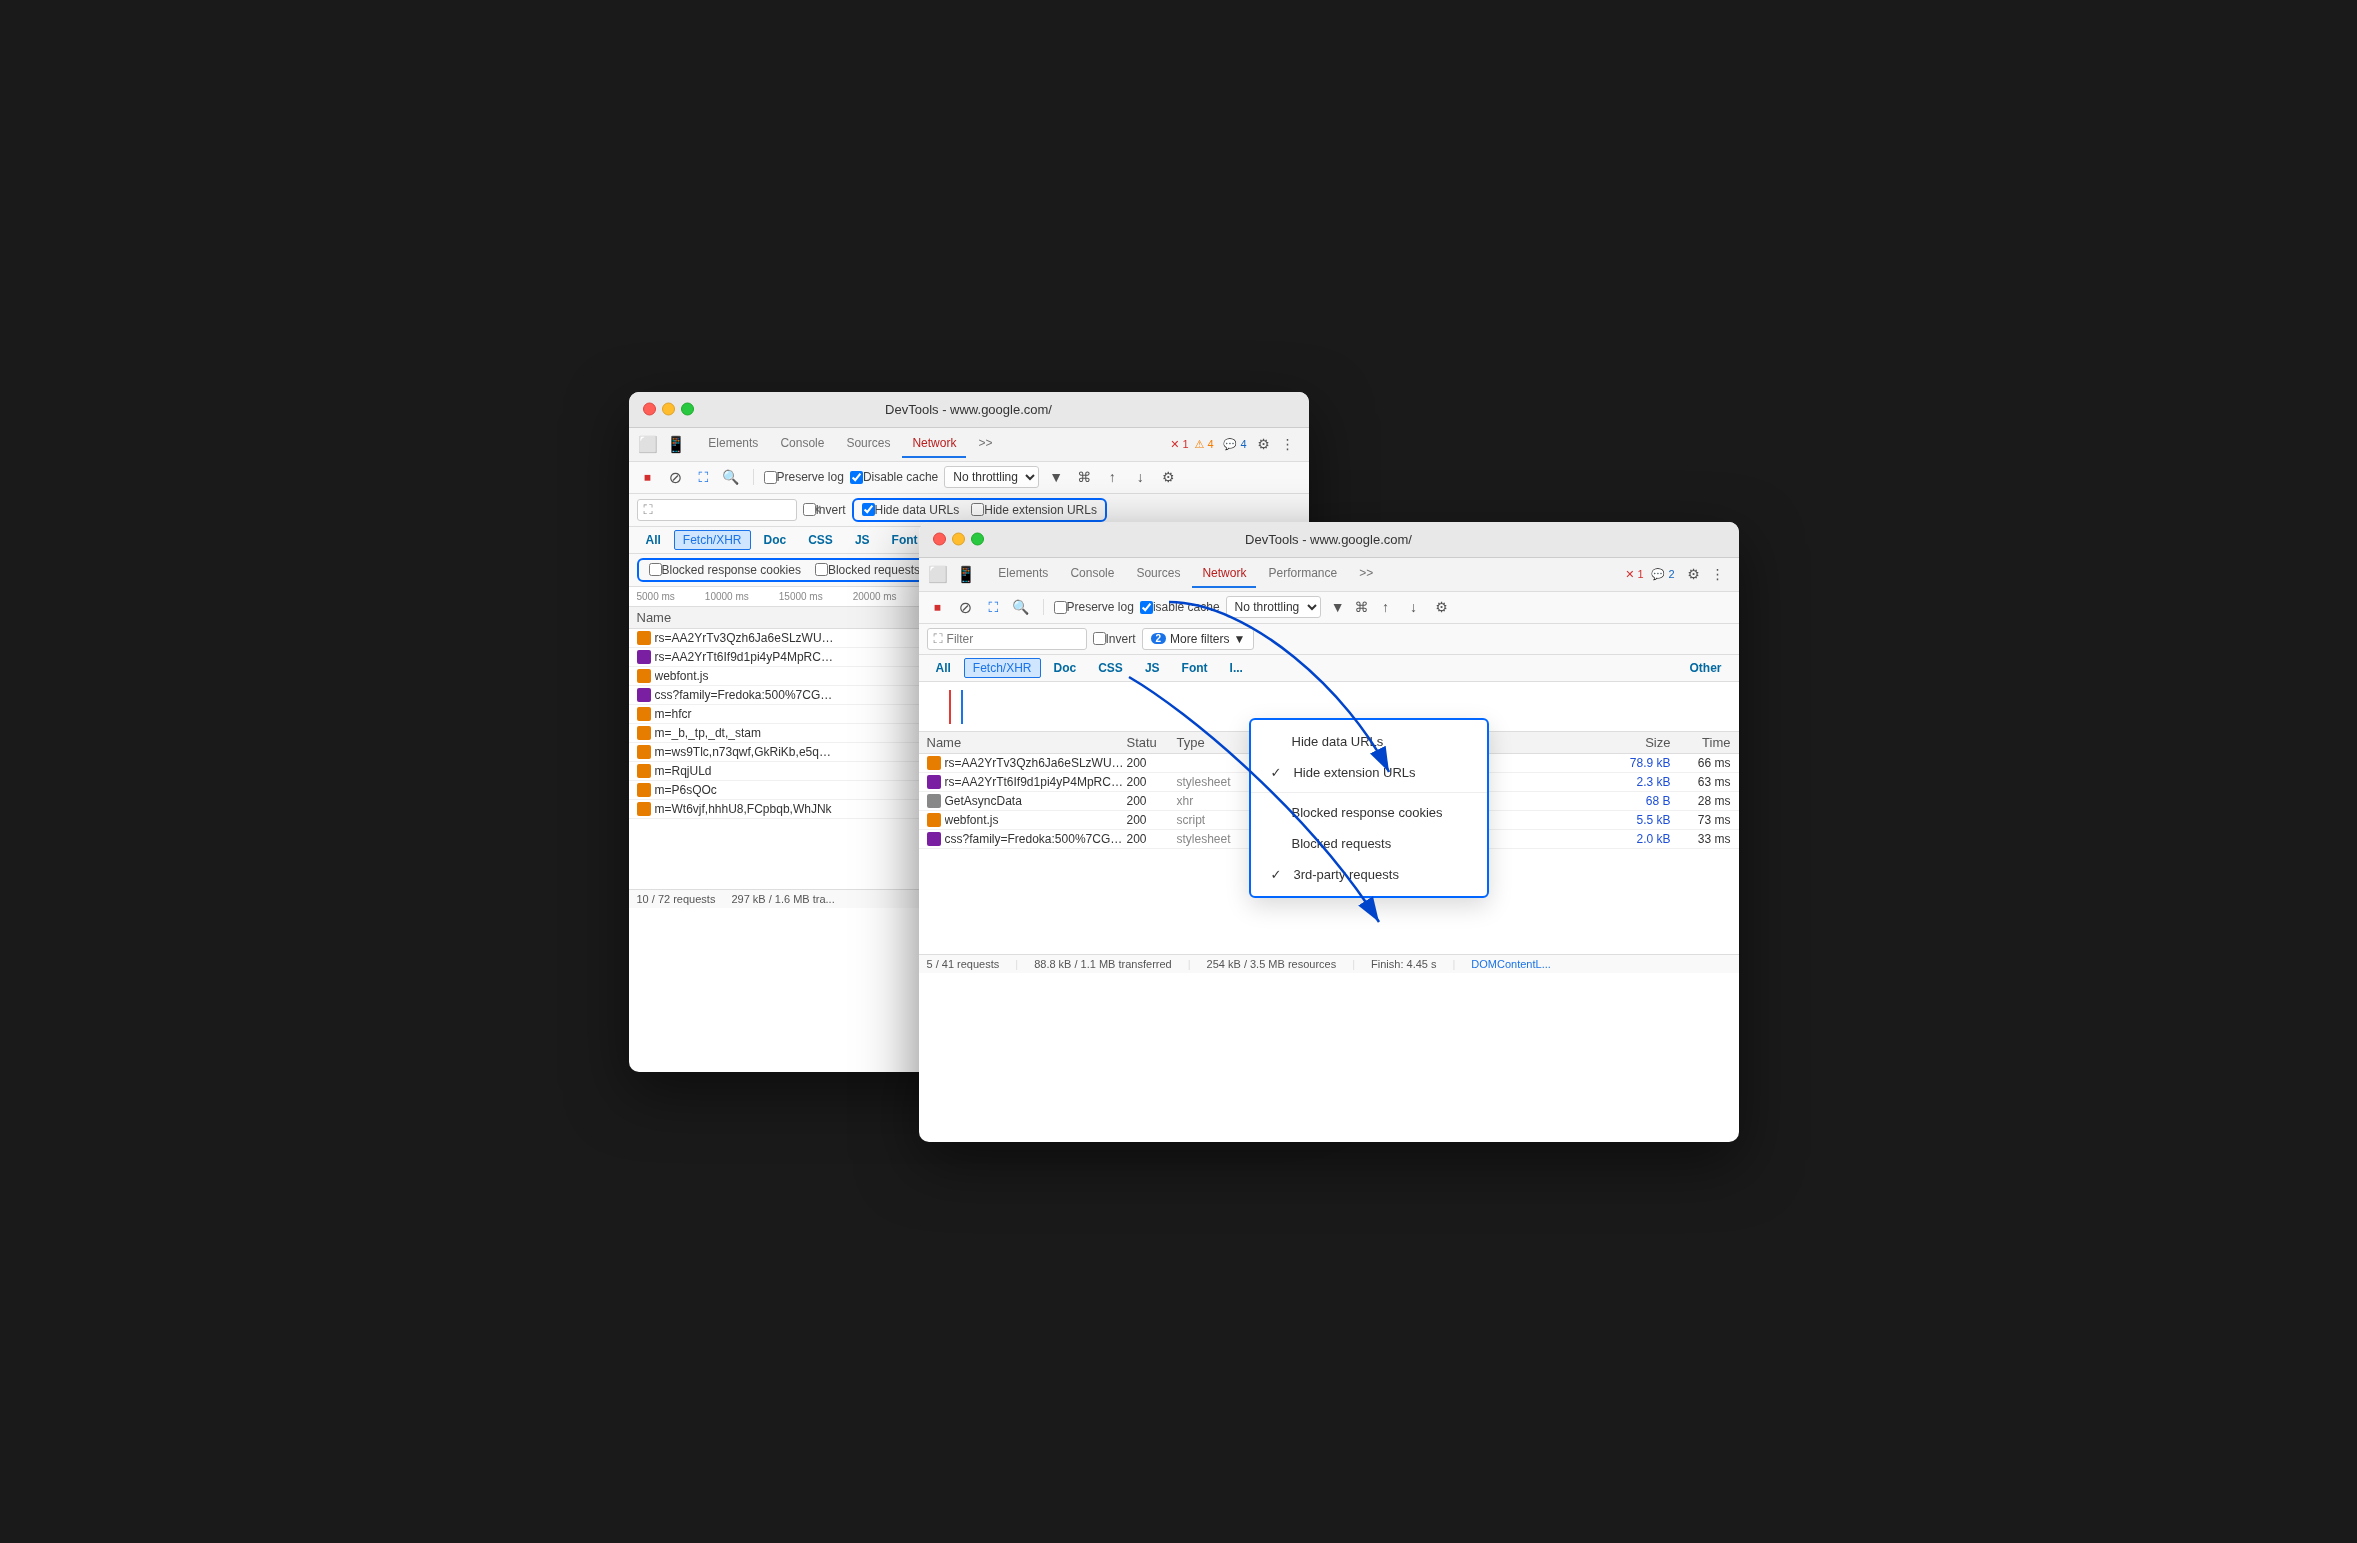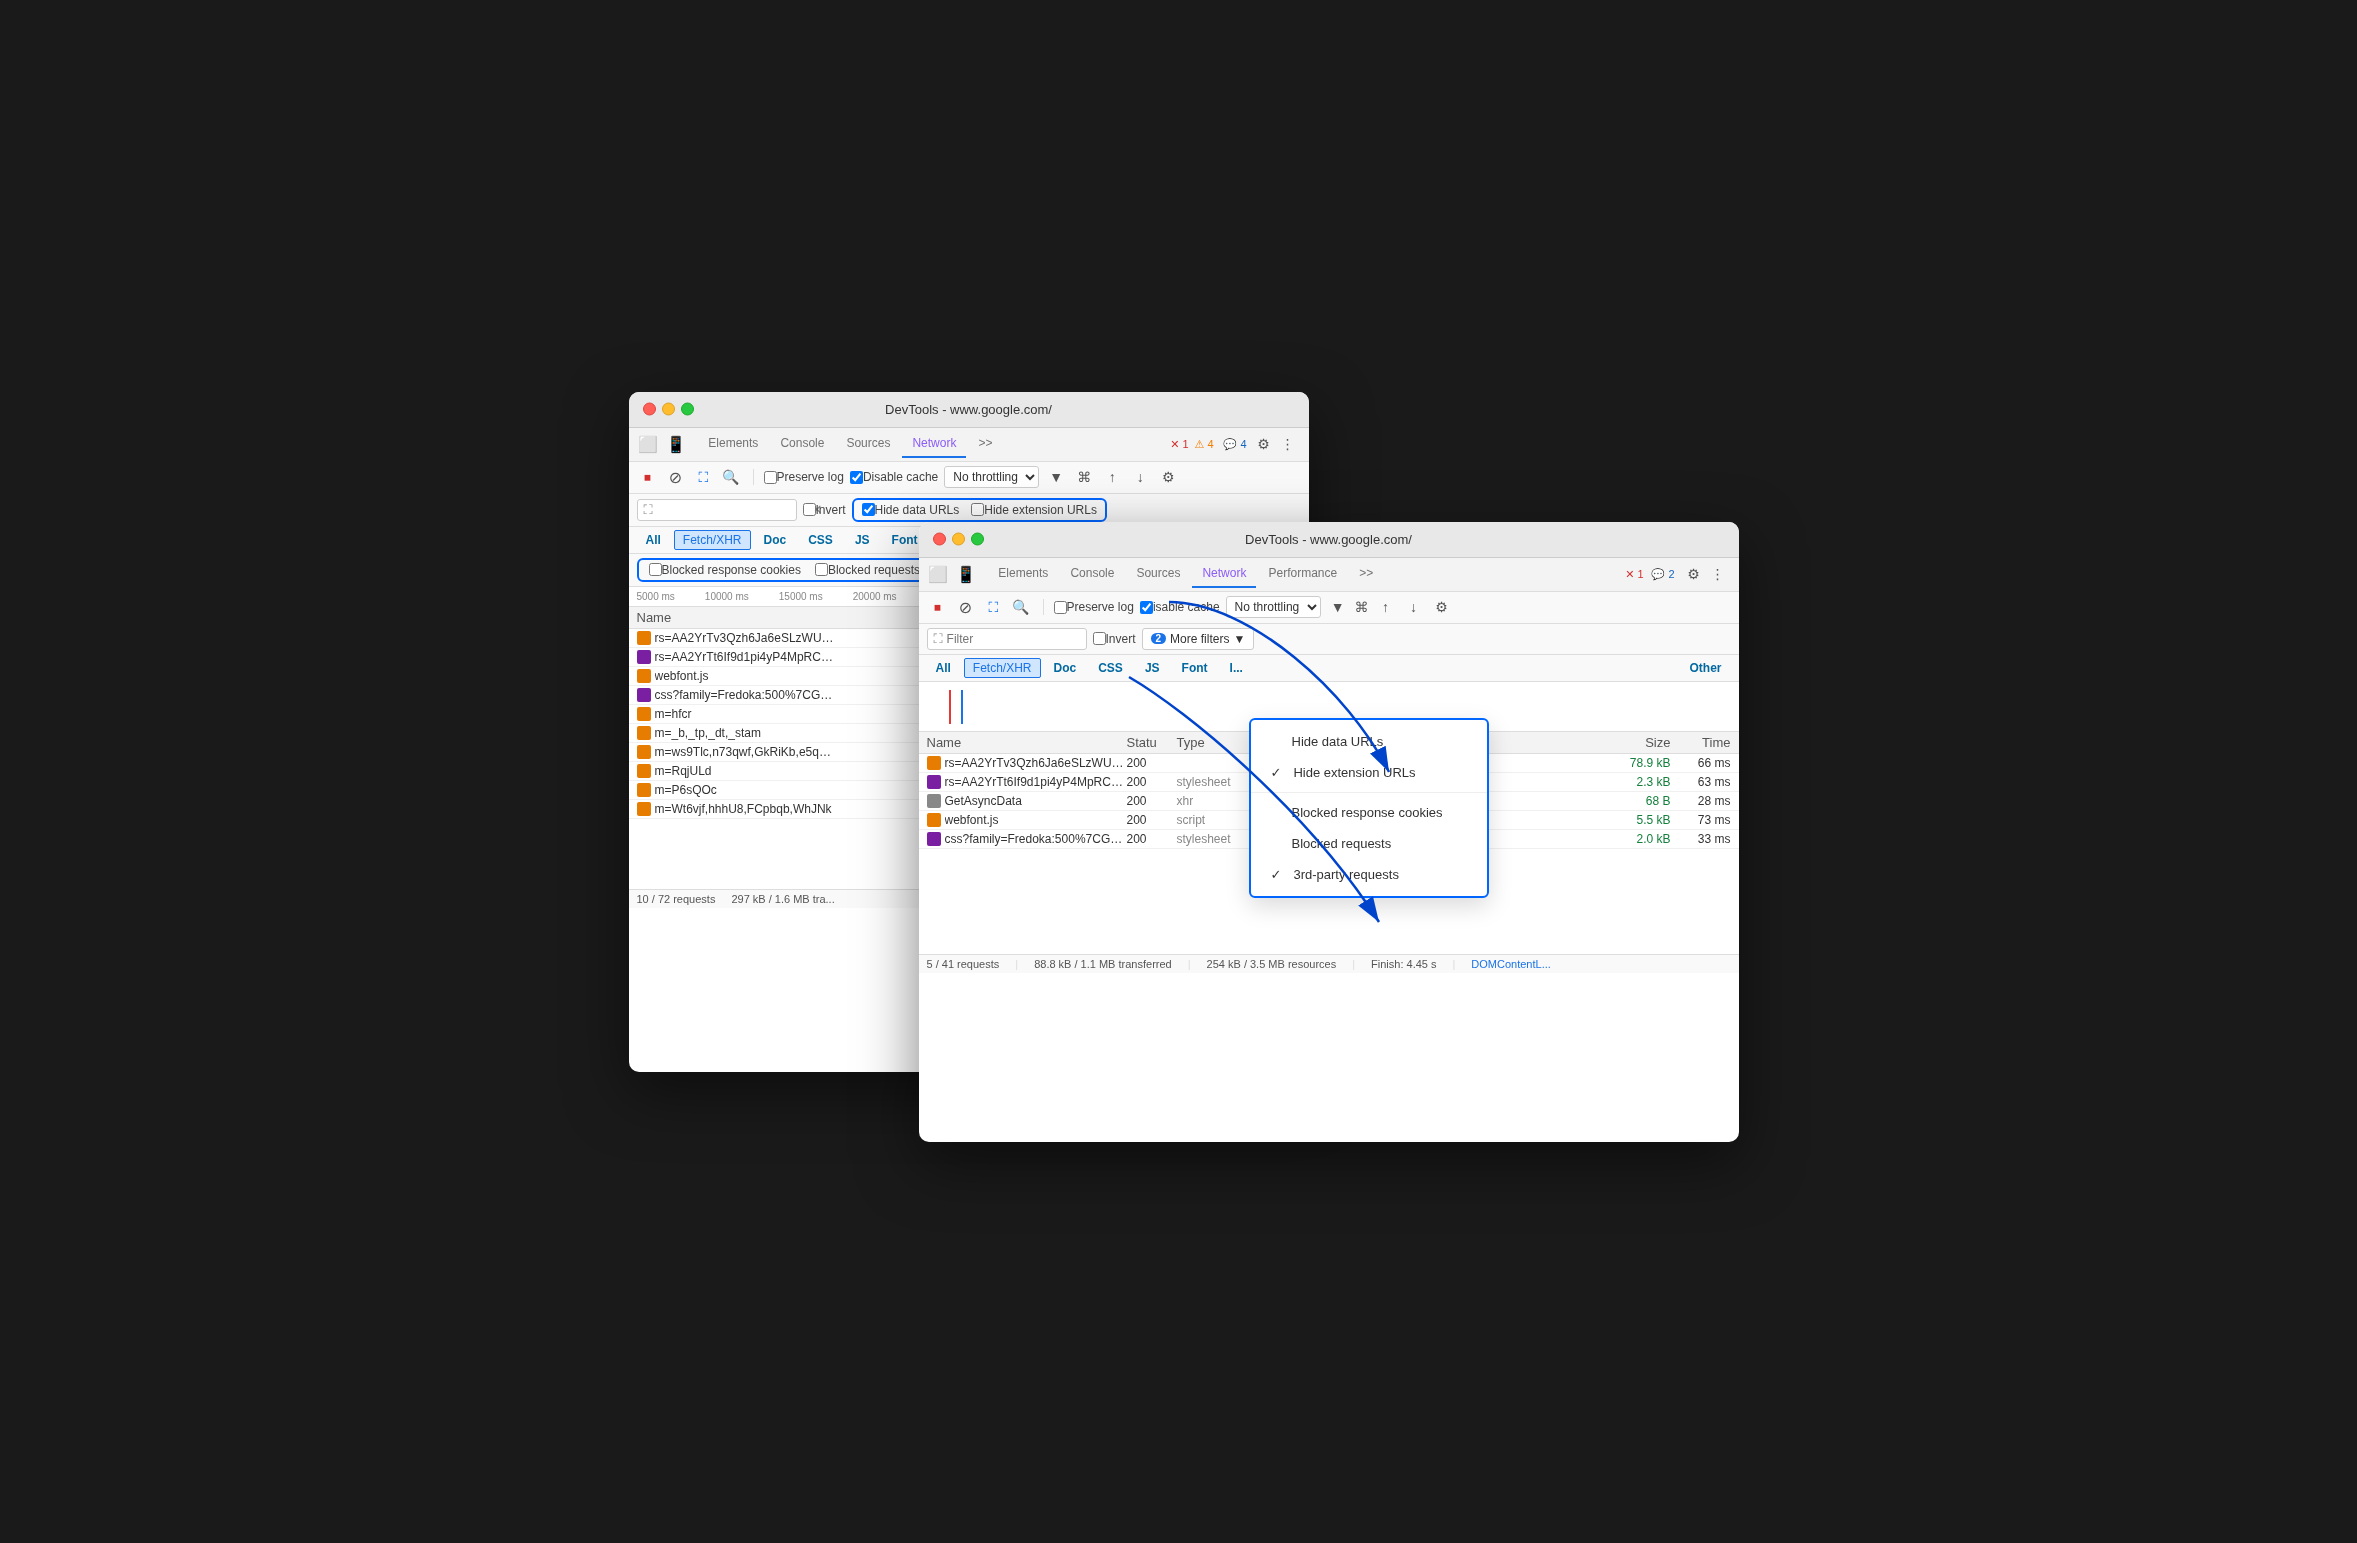--- a/index.html
+++ b/index.html
@@ -82,21 +82,21 @@
     .devtools-tab {
       padding: 6px 10px;
       font-size: 12px;
       color: #737373;
       cursor: pointer;
       border-bottom: 2px solid transparent;
       white-space: nowrap;
     }
 
     .devtools-tab.active {
-      color: #8b5cf6;
+      color: #b91c1c;
       border-bottom: 2px solid #1a73e8;
     }
 
     .toolbar-row {
       display: flex;
       align-items: center;
       padding: 4px 8px;
       border-bottom: 1px solid #ddd;
       background: #f9f9f9;
       gap: 6px;
@@ -291,21 +291,21 @@
     .row-name-text {
       overflow: hidden;
       text-overflow: ellipsis;
       white-space: nowrap;
       color: #333;
     }
 
     .status-cell { width: 50px; color: #333; flex-shrink: 0; }
     .type-cell { width: 90px; color: #888; flex-shrink: 0; }
     .initiator-cell { width: 130px; color: #1a73e8; flex-shrink: 0; overflow: hidden; white-space: nowrap; text-overflow: ellipsis; }
-    .size-cell { width: 70px; color: #15803d; flex-shrink: 0; text-align: right; }
+    .size-cell { width: 70px; color: #1d4ed8; flex-shrink: 0; text-align: right; }
     .time-cell { width: 60px; color: #333; flex-shrink: 0; text-align: right; }
 
     .icon-orange { background: #e67c00; }
     .icon-purple { background: #7b1fa2; }
     .icon-gear { background: #757575; }
 
     .status-bar {
       display: flex;
       align-items: center;
       padding: 3px 8px;

